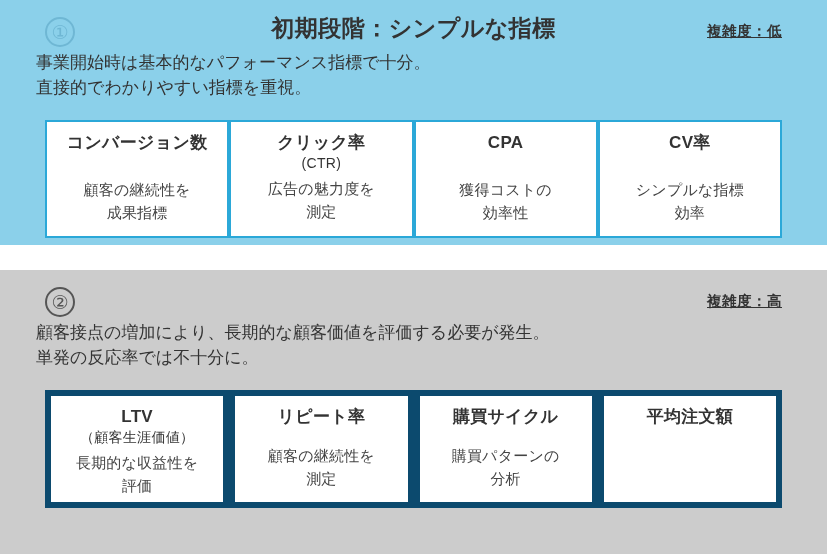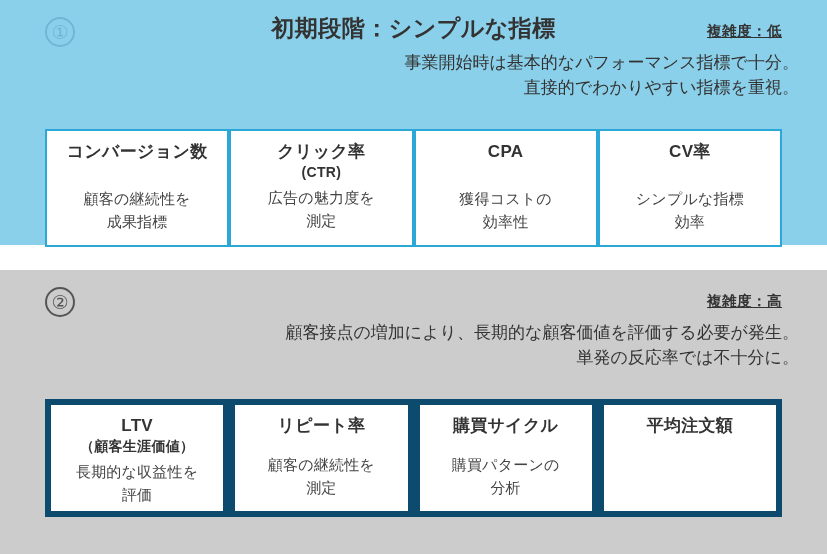--- a/index.html
+++ b/index.html
@@ -81,35 +81,35 @@
     top: 22px;
     font-size: 14.5px;
     font-weight: bold;
     color: #333333;
     letter-spacing: 0.5px;
     white-space: nowrap;
     text-decoration: underline;
   }
 
   .stage-desc {
-    text-align: right;
+    text-align: left;
     color: #333333;
     font-size: 17px;
     line-height: 25px;
-    margin: 8px 0 0 0;
-    padding: 0 28px;
+    margin: 8px 8px 0 0;
+    padding: 0 36px;
   }
   .stage-desc .line { display: block; }
 
   
   .cards {
     display: flex;
     padding: 8px 45px;
     box-sizing: border-box;
-    margin-top: 21px;
+    margin-top: 12px;
   }
 
   .card {
     flex: 1 1 0;
     background: #ffffff;
     box-sizing: border-box;
     height: 118px;
     padding: 10px 6px 8px 6px;
     display: flex;
     flex-direction: column;
@@ -128,21 +128,21 @@
   .card-title {
     font-size: 17px;
     font-weight: bold;
     color: #333333;
     line-height: 22px;
     letter-spacing: 0.3px;
   }
 
   .card-subtitle {
     font-size: 14px;
-    font-weight: bold;
+    font-weight: normal;
     color: #333333;
     line-height: 19px;
     letter-spacing: 0.3px;
   }
   .card-subtitle:empty { display: none; }
 
   .card-desc {
     font-size: 15px;
     color: #444444;
     line-height: 23px;

